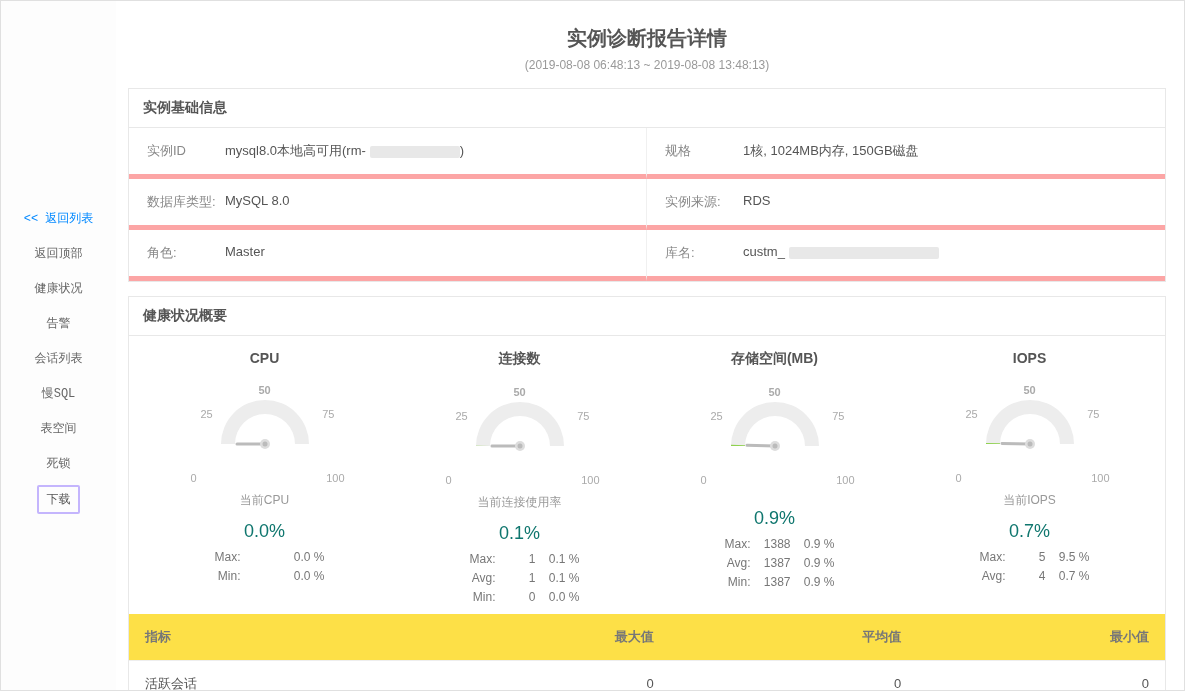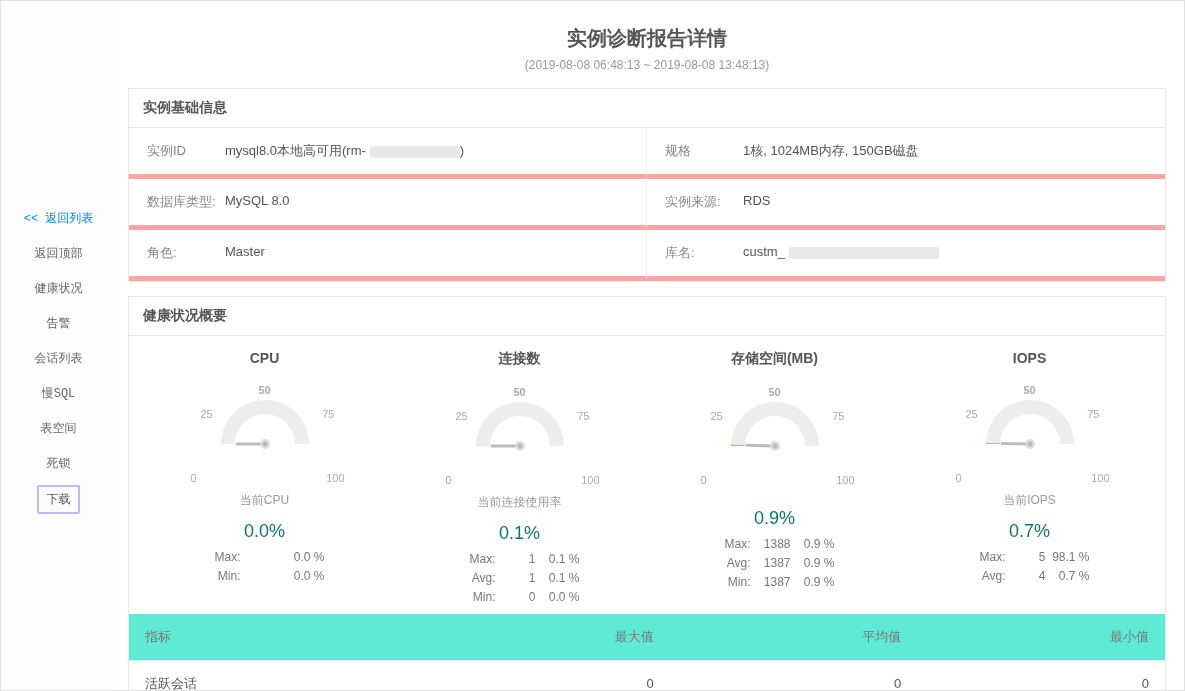--- a/index.html
+++ b/index.html
@@ -40,21 +40,21 @@
 .gauge-label { font-size: 12px; color: #999; margin-top: -2px; }
 .gauge-value { font-size: 18px; color: #0f766e; margin-top: 12px; }
 .gauge-stats { margin-top: 6px; font-size: 12px; color: #777; line-height: 1.6; text-align: center; }
 .gauge-stats span { display: inline-block; }
 .stat-k { width: 36px; text-align: right; }
 .stat-v { width: 40px; text-align: right; }
 .stat-p { width: 44px; text-align: right; }
 
 .metrics-table { width: 100%; border-collapse: collapse; font-size: 13px; }
 .metrics-table th, .metrics-table td { padding: 14px 16px; border-bottom: 1px solid #eee; }
-.metrics-table th { text-align: left; color: #777; font-weight: 400; background: #5eead4; }
+.metrics-table th { text-align: left; color: #777; font-weight: 700; background: #fde047; }
 .metrics-table th.num, .metrics-table td.num { text-align: right; }
 .metrics-table td { color: #555; }
 </style>
 </head>
 <body>
 
 <div class="page">
   <div class="sidebar" id="sidebar">
       <div class="sidebar-item active">&lt;&lt; 返回列表</div>
       <div class="sidebar-item">返回顶部</div>
@@ -188,21 +188,21 @@
                   <path d="M 16.00 60.00 A 44 44 0 0 1 104.00 60.00 L 90.00 60.00 A 30 30 0 0 0 30.00 60.00 Z" fill="#ededed"></path>
                   <path d="M 16.00 60.00 A 44 44 0 0 1 16.01 59.03 L 30.01 59.34 A 30 30 0 0 0 30.00 60.00 Z" fill="#8fd14f"></path>
                   <line x1="60" y1="60" x2="32.01" y2="59.38" stroke="#bbb" stroke-width="3" stroke-linecap="round"></line>
                   <circle cx="60" cy="60" r="5" fill="#ddd"></circle>
                   <circle cx="60" cy="60" r="2.5" fill="#bbb"></circle>
                 </svg>
     </div>
     <div class="gauge-label">当前IOPS</div>
     <div class="gauge-value">0.7%</div>
     <div class="gauge-stats">
-                <div><span class="stat-k">Max:</span><span class="stat-v">5</span><span class="stat-p">98.1 %</span></div>
+                <div><span class="stat-k">Max:</span><span class="stat-v">5</span><span class="stat-p">9.5 %</span></div>
                 <div><span class="stat-k">Avg:</span><span class="stat-v">4</span><span class="stat-p">0.7 %</span></div>
               </div>
             </div>
           </div>
         <table class="metrics-table">
           <thead>
               <tr id="mt-head">
                 <th>指标</th>
                 <th class="num">最大值</th>
                 <th class="num">平均值</th>

